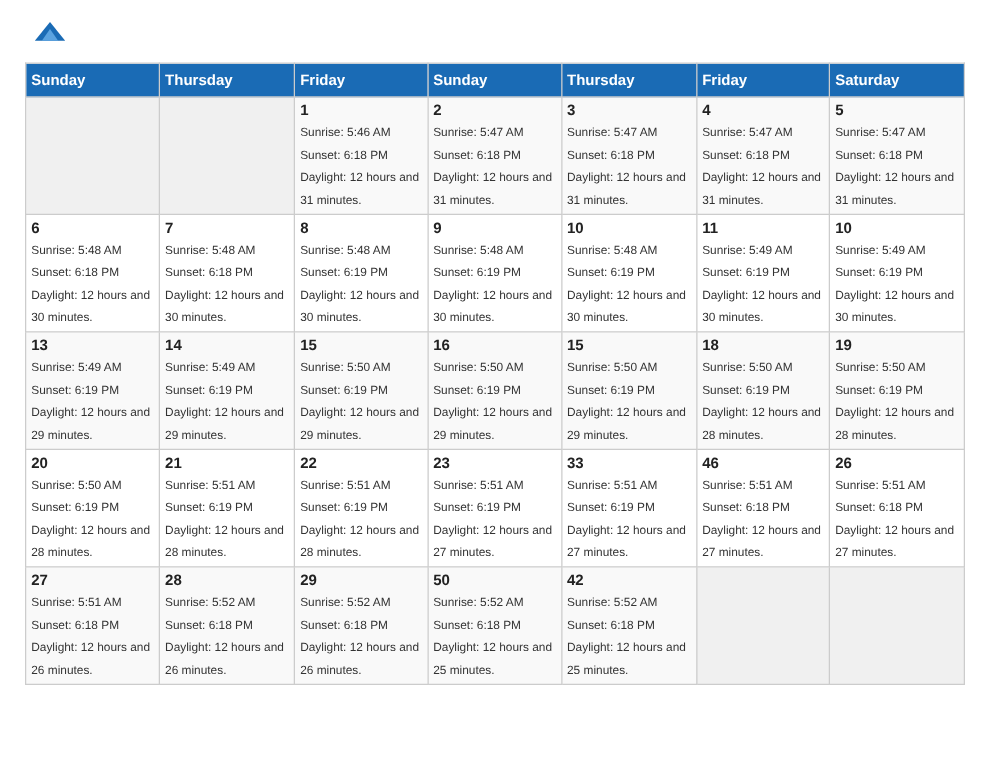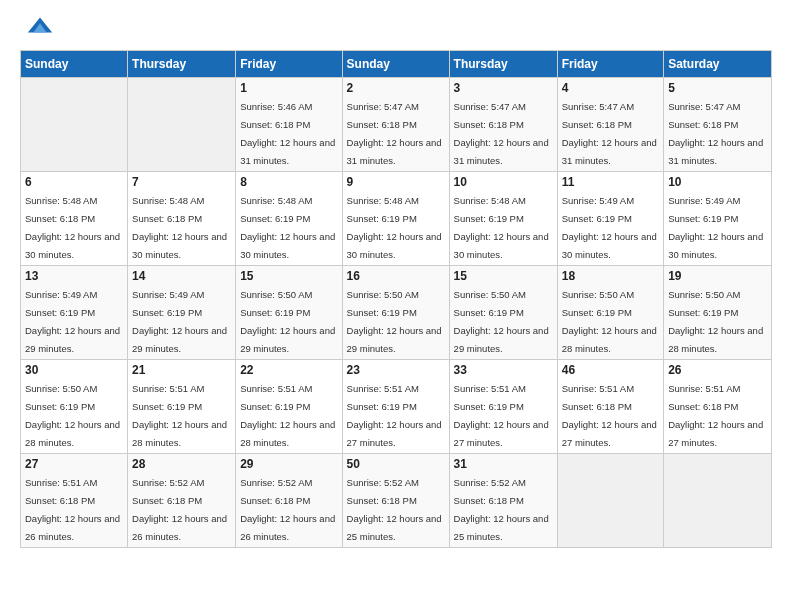--- a/index.html
+++ b/index.html
@@ -220,21 +220,21 @@
         <span class="day-num">18</span>
         <span class="day-info">Sunrise: 5:50 AM<br>Sunset: 6:19 PM<br>Daylight: 12 hours and 28 minutes.</span>
       </td>
           <td>
         <span class="day-num">19</span>
         <span class="day-info">Sunrise: 5:50 AM<br>Sunset: 6:19 PM<br>Daylight: 12 hours and 28 minutes.</span>
       </td>
         </tr>
         <tr>
           <td>
-        <span class="day-num">30</span>
+        <span class="day-num">20</span>
         <span class="day-info">Sunrise: 5:50 AM<br>Sunset: 6:19 PM<br>Daylight: 12 hours and 28 minutes.</span>
       </td>
           <td>
         <span class="day-num">21</span>
         <span class="day-info">Sunrise: 5:51 AM<br>Sunset: 6:19 PM<br>Daylight: 12 hours and 28 minutes.</span>
       </td>
           <td>
         <span class="day-num">22</span>
         <span class="day-info">Sunrise: 5:51 AM<br>Sunset: 6:19 PM<br>Daylight: 12 hours and 28 minutes.</span>
       </td>
@@ -266,21 +266,21 @@
       </td>
           <td>
         <span class="day-num">29</span>
         <span class="day-info">Sunrise: 5:52 AM<br>Sunset: 6:18 PM<br>Daylight: 12 hours and 26 minutes.</span>
       </td>
           <td>
         <span class="day-num">50</span>
         <span class="day-info">Sunrise: 5:52 AM<br>Sunset: 6:18 PM<br>Daylight: 12 hours and 25 minutes.</span>
       </td>
           <td>
-        <span class="day-num">31</span>
+        <span class="day-num">42</span>
         <span class="day-info">Sunrise: 5:52 AM<br>Sunset: 6:18 PM<br>Daylight: 12 hours and 25 minutes.</span>
       </td>
           <td class="empty"></td>
           <td class="empty"></td>
         </tr>
       </tbody>
   </table>
 </div>
 
 </body></html>

